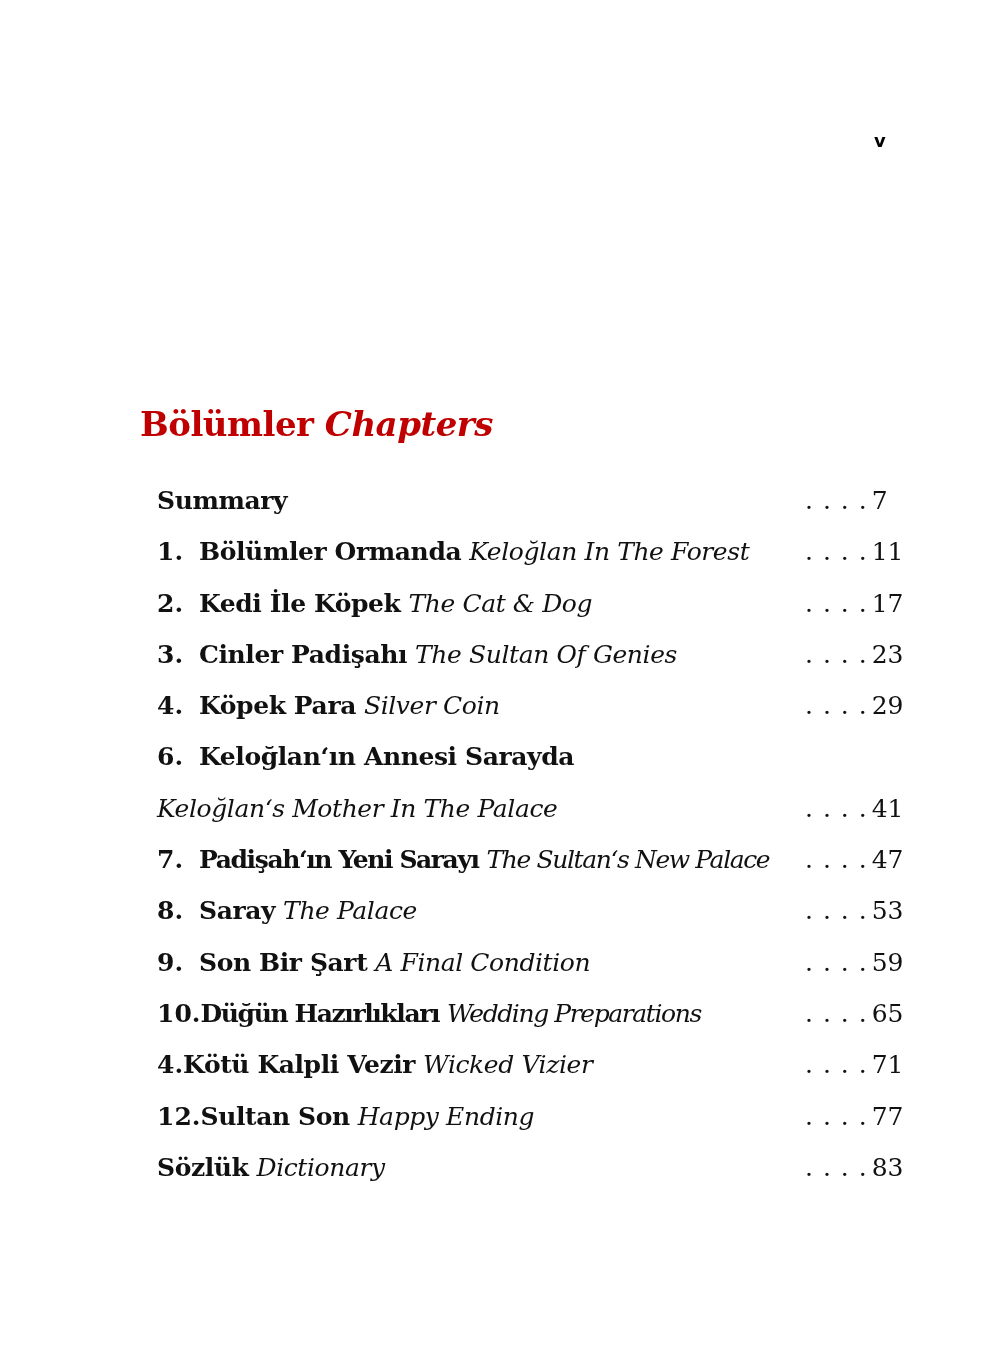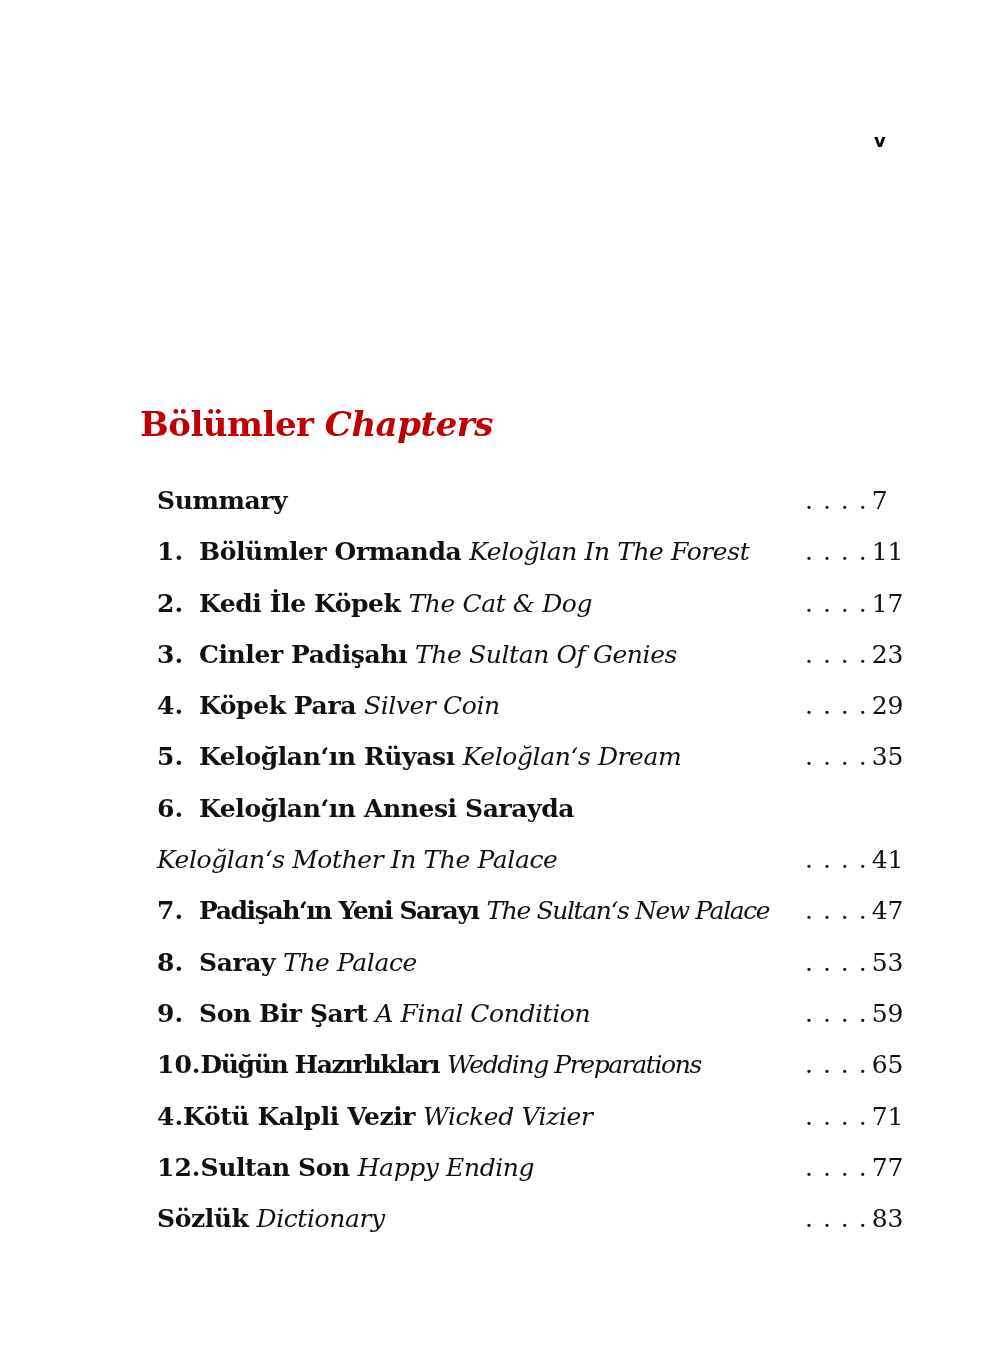--- a/index.html
+++ b/index.html
@@ -49,25 +49,20 @@
     <span class="num">3.</span><span class="tr">Cinler Padişahı</span>
     <span class="en">The Sultan Of Genies</span>
     <span class="dots"><span>. . . .</span><span class="pg">23</span></span>
   </div>
   <div class="row">
     <span class="num">4.</span><span class="tr">Köpek Para</span>
     <span class="en">Silver Coin</span>
     <span class="dots"><span>. . . .</span><span class="pg">29</span></span>
   </div>
   <div class="row">
-    <span class="num">5.</span><span class="tr">Keloğlan‘ın Rüyası</span>
-    <span class="en">Keloğlan‘s Dream</span>
-    <span class="dots"><span>. . . .</span><span class="pg">35</span></span>
-  </div>
-  <div class="row">
     <span class="num">6.</span><span class="tr">Keloğlan‘ın Annesi Sarayda</span>
   </div>
   <div class="row">
     <span class="en">Keloğlan‘s Mother In The Palace</span>
     <span class="dots"><span>. . . .</span><span class="pg">41</span></span>
   </div>
   <div class="row cond">
     <span class="num">7.</span><span class="tr">Padişah‘ın Yeni Sarayı</span>
     <span class="en">The Sultan‘s New Palace</span>
     <span class="dots"><span>. . . .</span><span class="pg">47</span></span>

